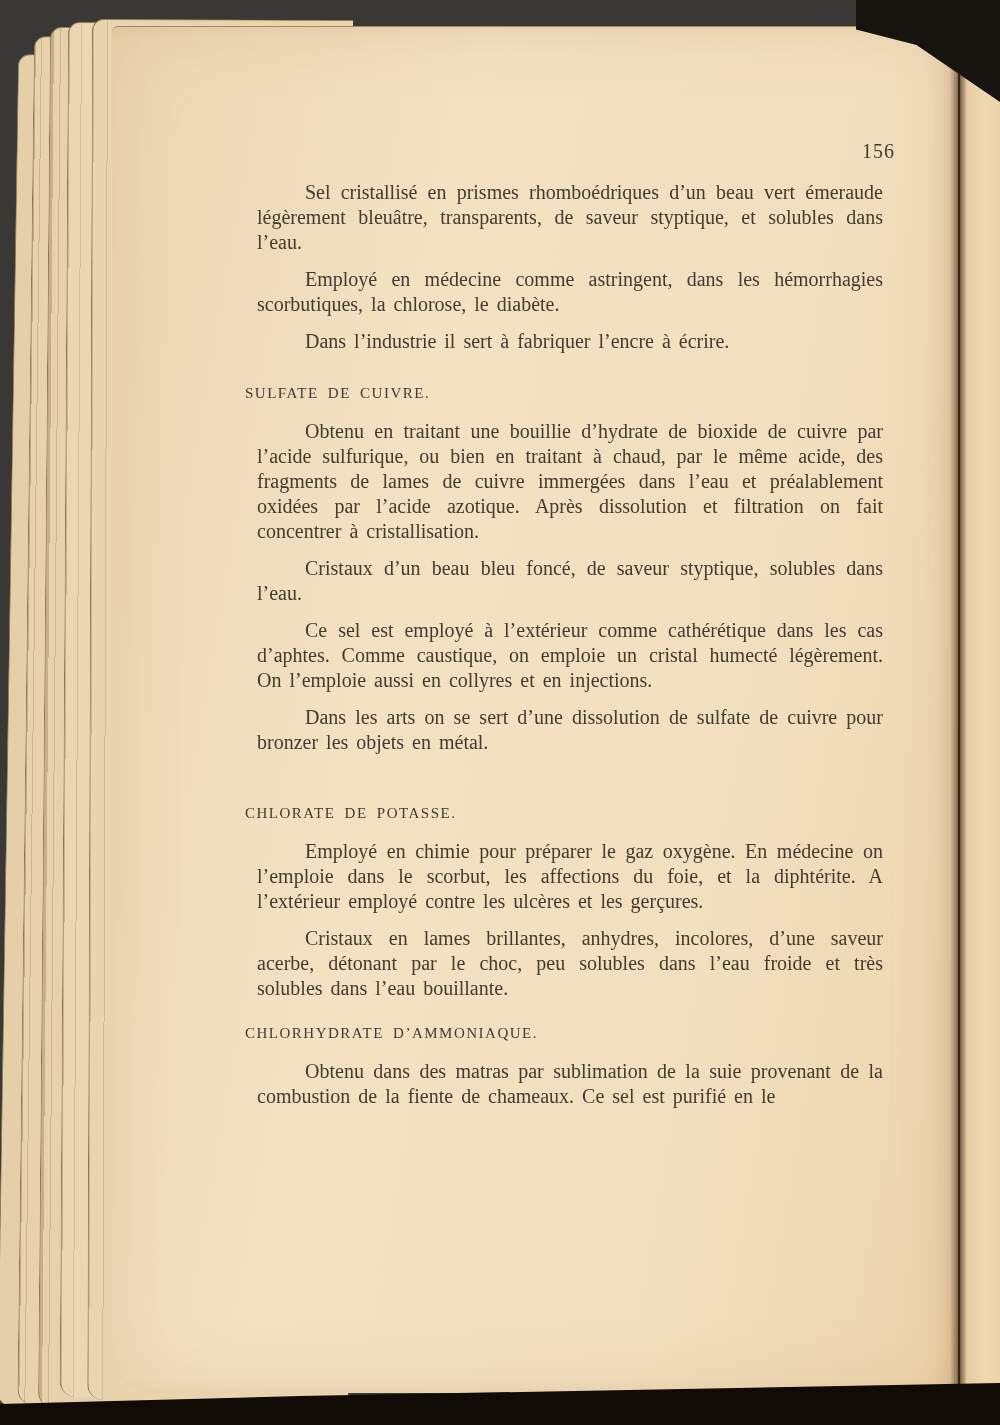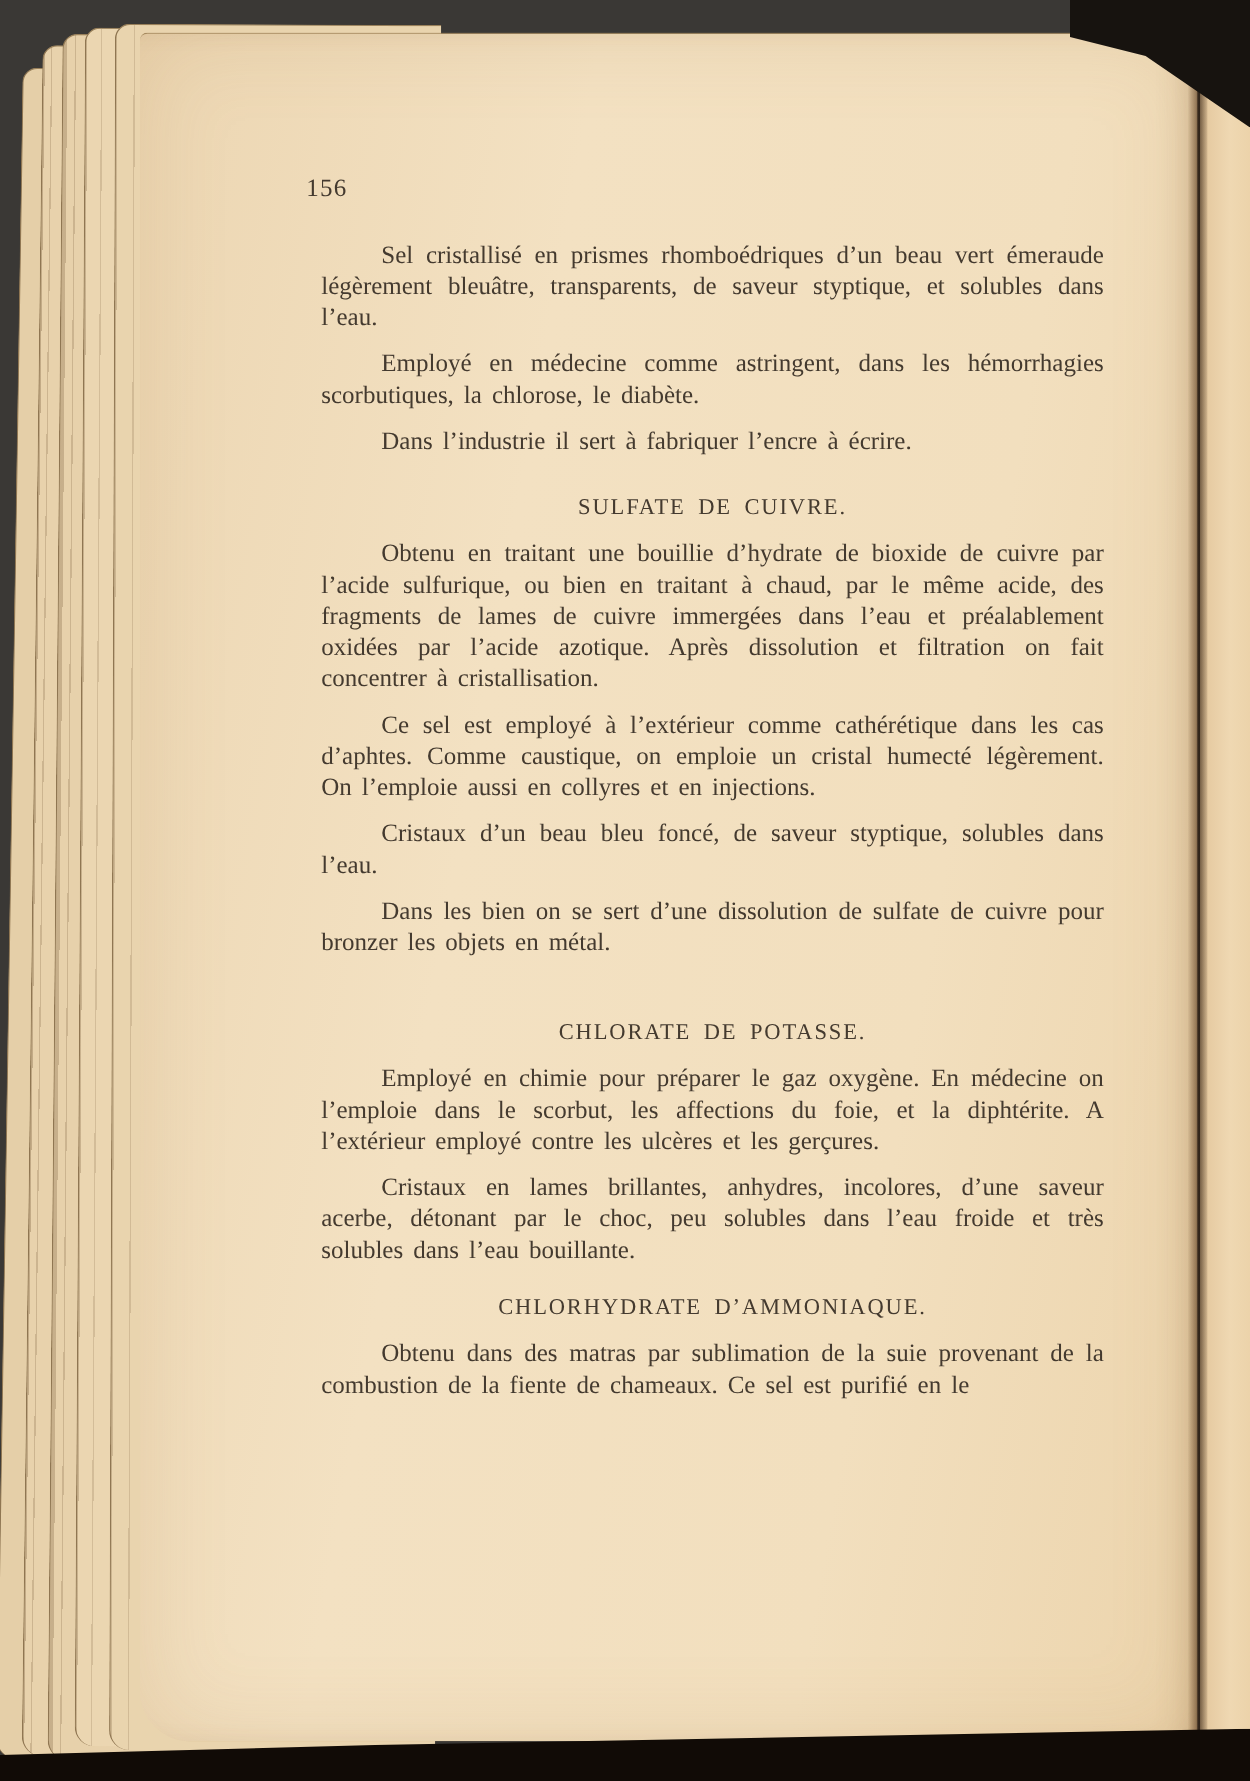--- a/index.html
+++ b/index.html
@@ -53,24 +53,24 @@
     position:absolute; left:0; top:1370px; width:1000px; height:55px; z-index:9;
     background:#110b06;
     clip-path:polygon(0 34px,30% 26px,100% 13px,100% 100%,0 100%);
   }
   
   .text-block{
     position:absolute; left:133px; top:112px; width:650px;
     color:#443a2f; font-size:20px; line-height:25px;
     text-align:justify; word-spacing:3px;
   }
-  .page-number{ font-size:20px; margin:0 0 28px 0; text-align:left; letter-spacing:1px;}
+  .page-number{ font-size:20px; margin:0 0 16px 0; text-align:right; letter-spacing:1px;}
   .para{ margin:12px; text-indent:48px;}
   .heading{
-    font-size:18px; font-weight:normal; letter-spacing:1.5px; text-align:center;
+    font-size:15px; font-weight:normal; letter-spacing:1.5px; text-align:left;
     margin:27px 0 13px 0; text-indent:0; word-spacing:4px;
   }
   .heading.h2{ margin-top:46px;}
   .heading.h3{ margin-top:20px;}
 </style>
 </head>
 <body>
 
 <div class="photo">
 
@@ -84,23 +84,23 @@
     <div class="text-block">
 
       <div class="page-number">156</div>
 
       <p class="para">Sel cristallisé en prismes rhomboédriques d’un beau vert émeraude légèrement bleuâtre, transparents, de saveur styptique, et solubles dans l’eau.</p>
       <p class="para">Employé en médecine comme astringent, dans les hémorrhagies scorbutiques, la chlorose, le diabète.</p>
       <p class="para">Dans l’industrie il sert à fabriquer l’encre à écrire.</p>
 
       <h2 class="heading h1">SULFATE DE CUIVRE.</h2>
       <p class="para">Obtenu en traitant une bouillie d’hydrate de bioxide de cuivre par l’acide sulfurique, ou bien en traitant à chaud, par le même acide, des fragments de lames de cuivre immergées dans l’eau et préalablement oxidées par l’acide azotique. Après dissolution et filtration on fait concentrer à cristallisation.</p>
+      <p class="para">Cristaux d’un beau bleu foncé, de saveur styptique, solubles dans l’eau.</p>
       <p class="para">Ce sel est employé à l’extérieur comme cathérétique dans les cas d’aphtes. Comme caustique, on emploie un cristal humecté légèrement. On l’emploie aussi en collyres et en injections.</p>
-      <p class="para">Cristaux d’un beau bleu foncé, de saveur styptique, solubles dans l’eau.</p>
-      <p class="para">Dans les bien on se sert d’une dissolution de sulfate de cuivre pour bronzer les objets en métal.</p>
+      <p class="para">Dans les arts on se sert d’une dissolution de sulfate de cuivre pour bronzer les objets en métal.</p>
 
       <h2 class="heading h2">CHLORATE DE POTASSE.</h2>
       <p class="para">Employé en chimie pour préparer le gaz oxygène. En médecine on l’emploie dans le scorbut, les affections du foie, et la diphtérite. A l’extérieur employé contre les ulcères et les gerçures.</p>
       <p class="para">Cristaux en lames brillantes, anhydres, incolores, d’une saveur acerbe, détonant par le choc, peu solubles dans l’eau froide et très solubles dans l’eau bouillante.</p>
 
       <h2 class="heading h3">CHLORHYDRATE D’AMMONIAQUE.</h2>
       <p class="para">Obtenu dans des matras par sublimation de la suie provenant de la combustion de la fiente de chameaux. Ce sel est purifié en le</p>
 
     </div>
   </div>

